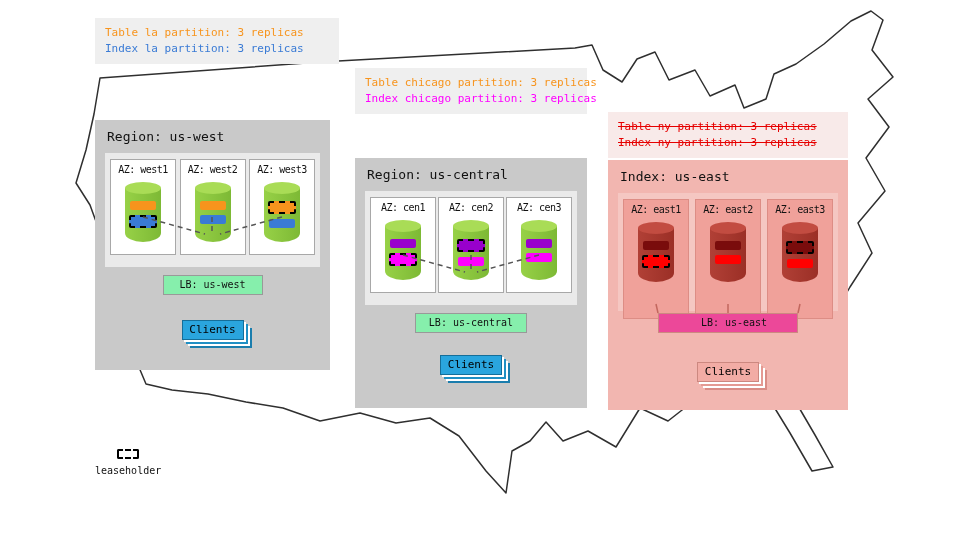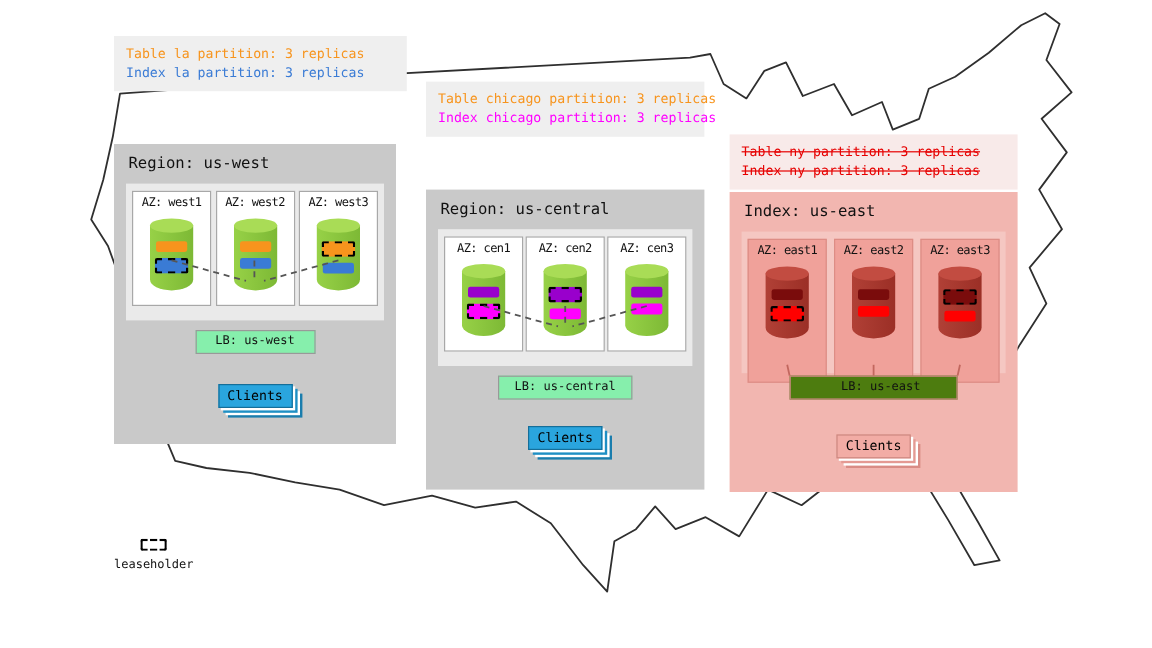--- a/index.html
+++ b/index.html
@@ -40,38 +40,38 @@
   .cyl.green .cyl-top  { background:#a9dc56; }
   .cyl.red   .cyl-body { background:linear-gradient(90deg,#b14036 0%,#9b2f26 100%); }
   .cyl.red   .cyl-top  { background:#c24c41; }
   .bars { position:absolute; top:19px; left:0; right:0; display:flex; flex-direction:column; gap:5px; align-items:center; z-index:2; }
   .bar { width:26px; height:9px; border-radius:2px; }
   .bar.lease { width:28px; height:13px; border:2px dashed #000; }
 
   
   .lb { position:absolute; left:50%; transform:translateX(-50%); height:20px; background:#86efac;
         border:1px solid #999; font-size:10px; line-height:18px; text-align:center; white-space:nowrap; }
-  .region.pink .lb { background:#4d7c0f; border-color:#cc8880;padding-left:12px; }
+  .region.pink .lb { background:#ec4899; border-color:#cc8880;padding-left:12px; }
   .lb-std { top:155px; width:100px; }
   .lb-cen { top:155px; width:112px; }
   .lb-east { top:153px; width:140px; }
 
   .clients { position:absolute; left:50%; transform:translateX(-50%); width:62px; height:20px;
              font-size:11px; line-height:18px; text-align:center; color:#000; }
   .clients.blue { top:200px; background:#2aa5de; border:1px solid #156e99;
                   box-shadow:2px 2px 0 0 #ffffff, 4px 4px 0 0 #1f8fc4, 6px 6px 0 0 #ffffff, 8px 8px 0 0 #1a7dad; }
   .clients.cen { top:197px; }
   .clients.pinkc { top:202px; background:#f2aca5; border:1px solid #cc8880;
                    box-shadow:2px 2px 0 0 #ffffff, 4px 4px 0 0 #e49a93, 6px 6px 0 0 #ffffff, 8px 8px 0 0 #d98c85; }
 
   
   #region-west    { left:95px;  top:80px;  width:235px; height:250px; }
   #region-central { left:355px; top:118px; width:232px; height:250px; }
   #region-east    { left:608px; top:160px; width:240px; height:250px; }
-  #cap-west    { left:95px;  top:30px;  width:244px; }
+  #cap-west    { left:95px;  top:18px;  width:244px; }
   #cap-central { left:355px; top:68px;  width:232px; }
   #cap-east    { left:608px; top:112px; width:240px; }
 
   
   .legend { position:absolute; left:95px; top:449px; z-index:2; font-size:10px; display:flex; align-items:center; gap:6px;flex-direction:column; }
   .legend-swatch { display:inline-block; width:22px; height:10px; border:2px dashed #000; border-radius:2px; background:transparent; }
 </style>
 </head>
 <body>
 

